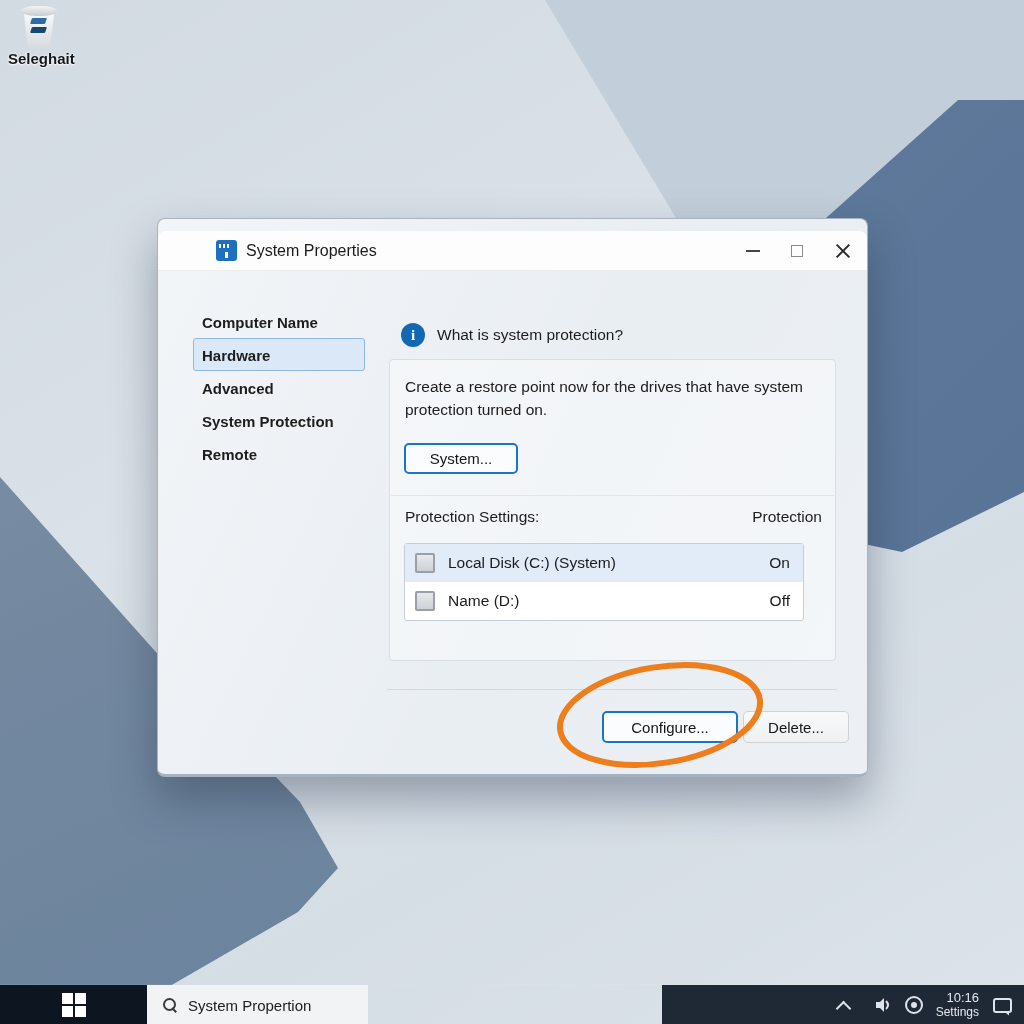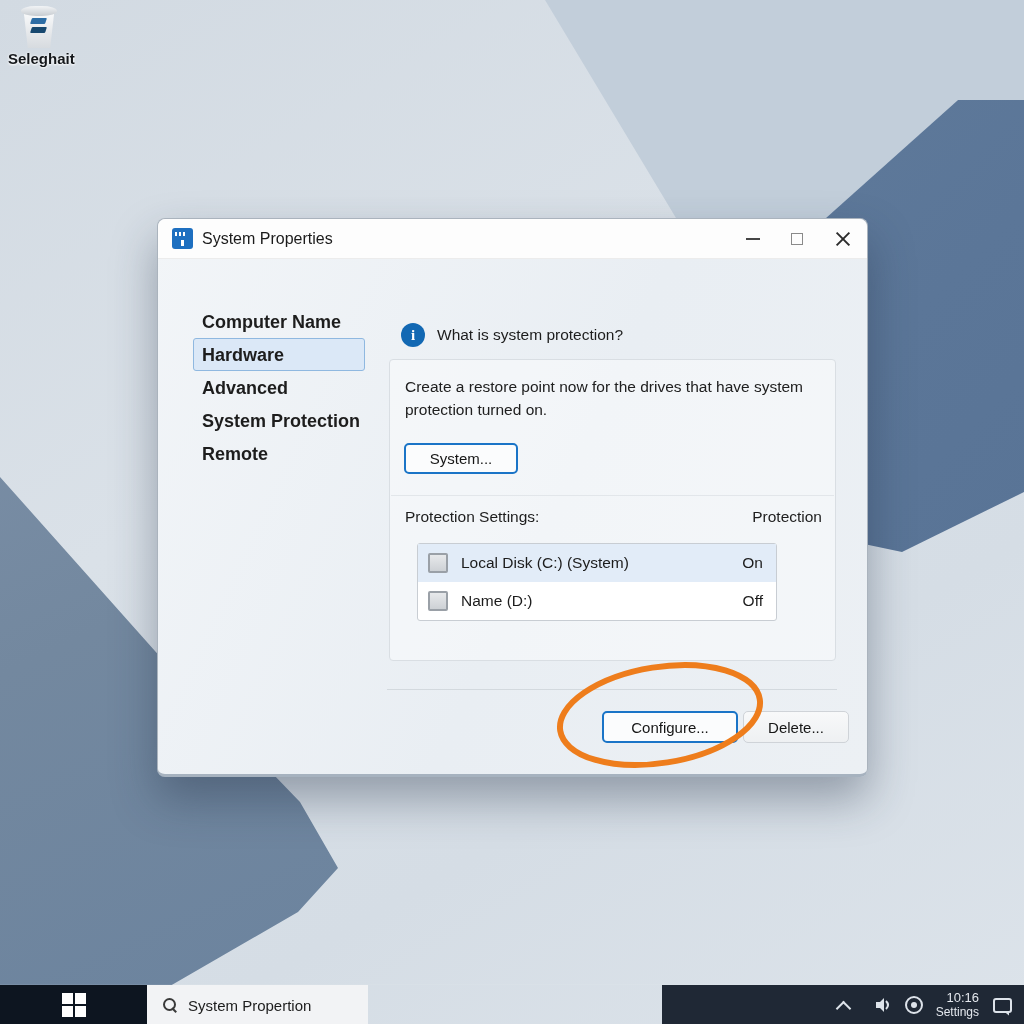--- a/index.html
+++ b/index.html
@@ -30,42 +30,42 @@
   .bin-stripe1 { top:12px; }
   .bin-stripe2 { top:21px; background:#17486f; }
   .desk-label { margin-top:2px; font-size:15px; font-weight:bold; color:#14171b;
     text-shadow:0 0 3px rgba(255,255,255,.95),0 1px 2px rgba(255,255,255,.9); }
 
   
   .window { position:absolute; left:157px; top:218px; width:711px; height:559px;
     background:linear-gradient(115deg,#f2f5f8,#e9eef3 55%,#ecf0f4);
     border:1px solid #aab3bd; border-bottom:3px solid #a6b2bf; border-radius:8px;
     box-shadow:0 22px 45px rgba(35,48,68,.38); z-index:5; }
-  .titlebar { position:absolute; left:0; top:0; right:0; height:40px;
+  .titlebar { position:absolute; left:0; top:12px; right:0; height:40px;
     background:#fdfdfd; border-bottom:1px solid #ececec; border-radius:8px 8px 0 0;
-    display:flex; align-items:center; }
+    display:flex; align-items:center;padding-left:44px; }
   .title-icon { width:21px; height:21px; margin-left:14px; background:#1d6fc0;
     border-radius:3px; position:relative; }
   .title-icon:before { content:""; position:absolute; left:3px; top:4px; width:12px; height:4px;
     background:repeating-linear-gradient(90deg,#fff 0 2px,transparent 2px 4px); }
   .title-icon:after { content:""; position:absolute; left:9px; bottom:3px; width:3px; height:6px; background:#fff; }
   .title-text { margin-left:9px; font-size:16px; color:#1b1b1b; }
   .win-controls { position:absolute; right:0; top:0; height:40px; display:flex; align-items:center; }
   .ctrl { width:44px; height:40px; display:flex; align-items:center; justify-content:center; cursor:pointer; }
   .ctrl-min i { display:block; width:14px; height:2px; background:#454545; }
   .ctrl-max i { display:block; width:12px; height:12px; border:1.5px solid #8a8a8a; }
   .ctrl-close { position:relative; width:48px; }
   .ctrl-close i,.ctrl-close b { position:absolute; left:50%; top:50%; width:18px; height:2px;
     background:#2b2b2b; }
   .ctrl-close i { transform:translate(-50%,-50%) rotate(45deg); }
   .ctrl-close b { transform:translate(-50%,-50%) rotate(-45deg); }
 
   
   .tab-list { position:absolute; left:35px; top:86px; width:172px; }
-  .tab-item { height:33px; line-height:29px; padding:2px 8px; font-size:18px; font-weight:600;
+  .tab-item { height:33px; line-height:29px; padding:2px 8px; font-size:15px; font-weight:600;
     color:#1d1d1d; border:1px solid transparent; border-radius:3px; cursor:pointer; white-space:nowrap; }
   .tab-item.selected { background:#dbe8f7; border-color:#8fb8e0; }
 
   
   .help-row { position:absolute; left:243px; top:104px; display:flex; align-items:center; cursor:pointer; }
   .info-ic { width:24px; height:24px; border-radius:50%; background:#1268b3; color:#fff;
     font-size:15px; font-weight:bold; font-family:"Liberation Serif",serif;
     display:flex; align-items:center; justify-content:center; }
   .help-text { margin-left:12px; font-size:15.5px; color:#1d1d1d; }
 
@@ -75,22 +75,22 @@
   .gb-desc { position:absolute; left:15px; top:15px; width:410px;
     font-size:15.5px; line-height:23px; color:#202020; }
   .btn { display:flex; align-items:center; justify-content:center; font-size:15px; color:#161616;
     border-radius:5px; cursor:pointer; font-family:"Liberation Sans",sans-serif; }
   .btn-accent { background:#fbfcfd; border:2px solid #1a74c7; }
   .btn-plain { background:linear-gradient(#f8f9fa,#eef0f2); border:1px solid #cfd3d8; }
   .create-btn { position:absolute; left:14px; top:83px; width:114px; height:31px; }
   .gb-divider { position:absolute; left:1px; right:1px; top:135px; height:1px; background:#e2e6ea; }
   .ps-header { position:absolute; left:15px; right:13px; top:148px; display:flex;
     justify-content:space-between; font-size:15.5px; color:#1d1d1d; }
-  .drive-list { position:absolute; left:14px; top:183px; width:360px;
-    background:#fff; border:1px solid #c8cdd3; border-radius:3px;margin-left:13px; }
+  .drive-list { position:absolute; left:14px; top:183px; width:400px;
+    background:#fff; border:1px solid #c8cdd3; border-radius:3px; }
   .drive-row { height:38px; display:flex; align-items:center; padding:0 13px 0 10px; cursor:pointer; }
   .drive-row.selected { background:#e2ecf8; }
   .drive-ic { width:20px; height:20px; background:linear-gradient(#e7e9eb,#cdd1d5);
     border:2px solid #9aa0a7; border-radius:2px; }
   .drive-name { margin-left:13px; font-size:15.5px; color:#1c1c1c; flex:1; }
   .drive-status { font-size:15.5px; color:#1c1c1c; }
 
   .bottom-divider { position:absolute; left:229px; top:470px; width:450px; height:1px; background:#d3d9de; }
   .configure-btn { position:absolute; left:444px; top:492px; width:136px; height:32px; }
   .delete-btn { position:absolute; left:585px; top:492px; width:106px; height:32px; }

